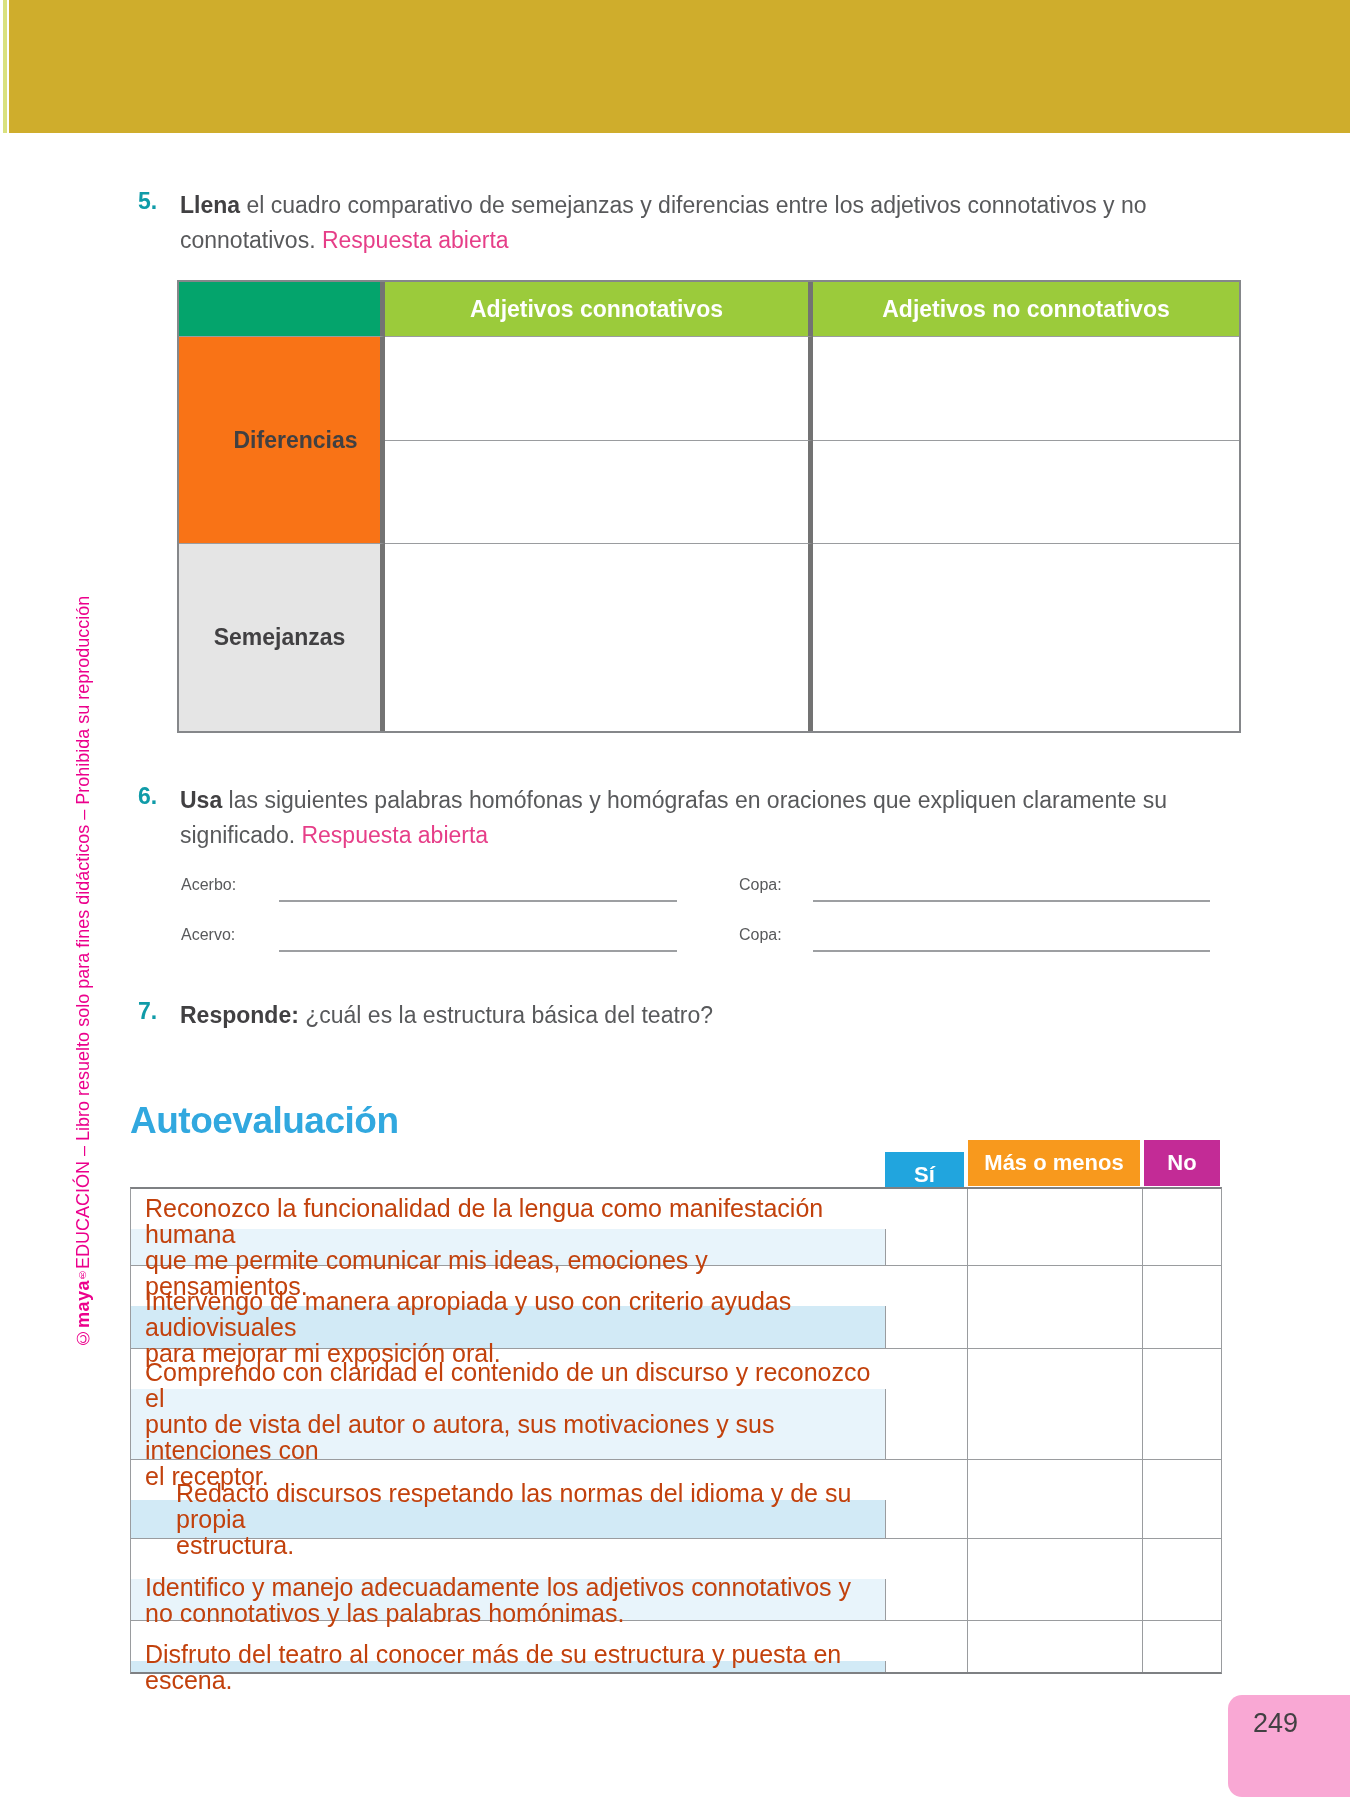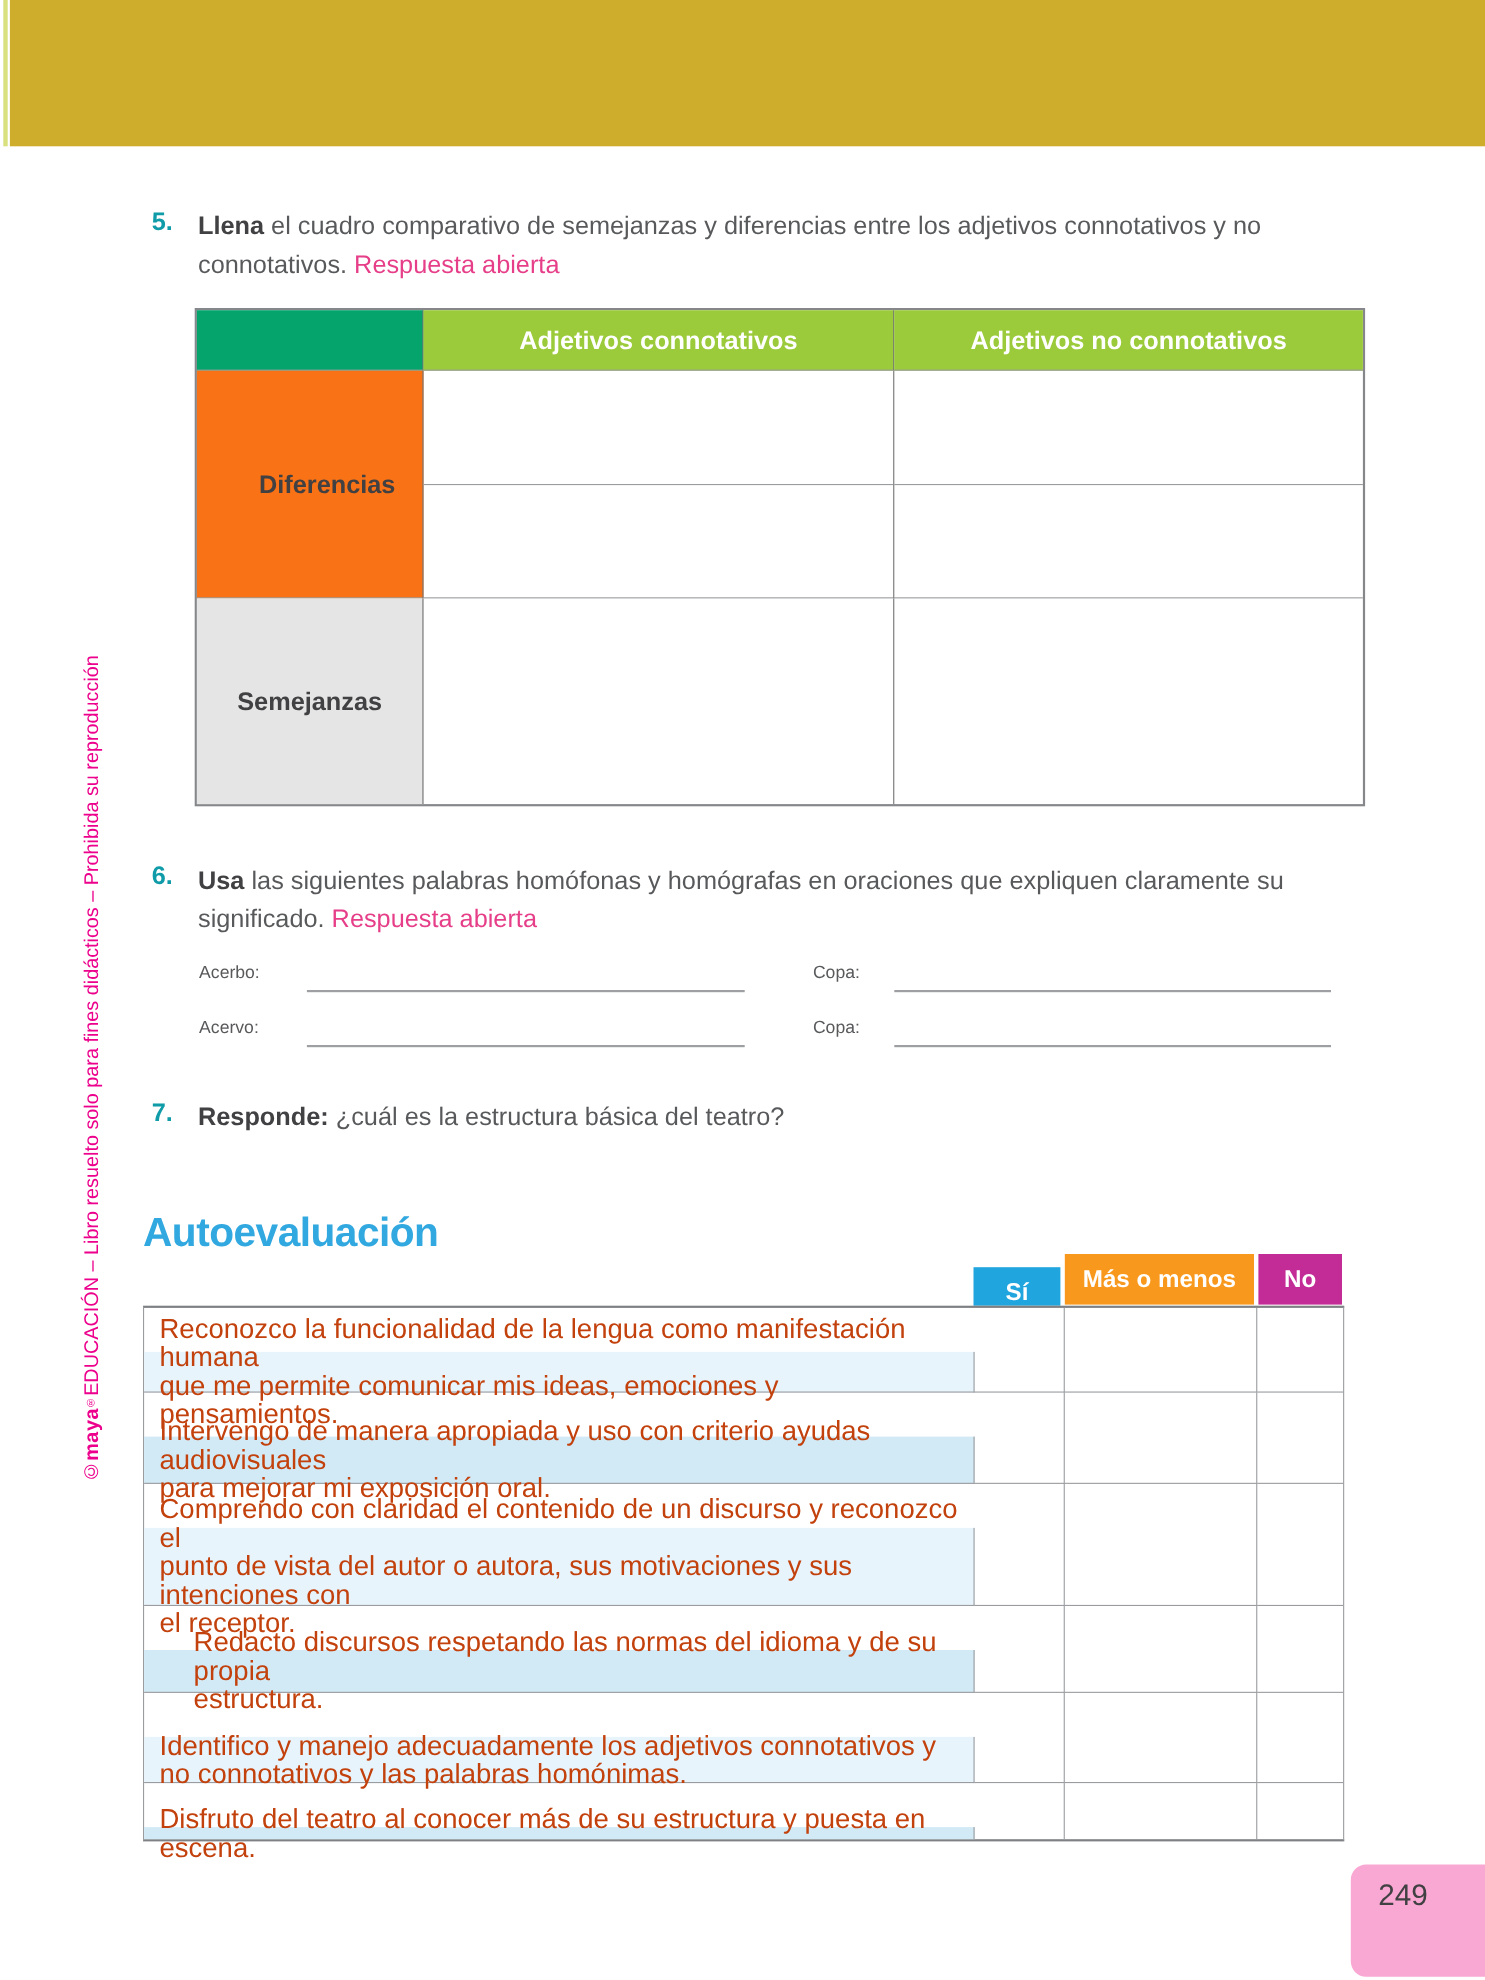--- a/index.html
+++ b/index.html
@@ -22,21 +22,21 @@
   .item-number{position:absolute;width:40px;font-size:23px;font-weight:bold;color:#0F9BA8;}
   .item-text{position:absolute;left:180px;width:1062px;font-size:23px;line-height:35px;color:#58595B;white-space:pre-line;}
   .item-text .lead{font-weight:bold;color:#414042;}
   .item-text .pink{color:#E63E88;}
   
   .comp-table{
     position:absolute;left:177px;top:280px;width:1060px;height:449px;
     display:grid;grid-template-columns:206px 428px 426px;grid-template-rows:55px 104px 103px 187px;
     border:2px solid #85878A;box-sizing:content-box;background:#fff;
   }
-  .comp-table > div{border-right:1px solid #737373;border-bottom:1px solid #9A9C9F;box-sizing:border-box;}
+  .comp-table > div{border-right:5px solid #737373;border-bottom:1px solid #9A9C9F;box-sizing:border-box;}
   .comp-table > div.last-col{border-right:none;}
   .comp-table > div.last-row{border-bottom:none;}
   .ct-head{display:flex;align-items:center;justify-content:center;color:#ffffff;font-weight:bold;font-size:23px;}
   .ct-label{display:flex;align-items:center;justify-content:center;color:#414042;font-weight:bold;font-size:23px;}
   .ct-span2{grid-row:2 / span 2;grid-column:1;}
   
   .fill-label{position:absolute;font-size:16px;color:#58595B;}
   .fill-line{position:absolute;height:22px;border-bottom:2px solid #9D9FA2;}
   
   .ae-title{position:absolute;left:130px;top:1100px;font-size:37px;font-weight:bold;color:#31A8DF;letter-spacing:-0.5px;}

